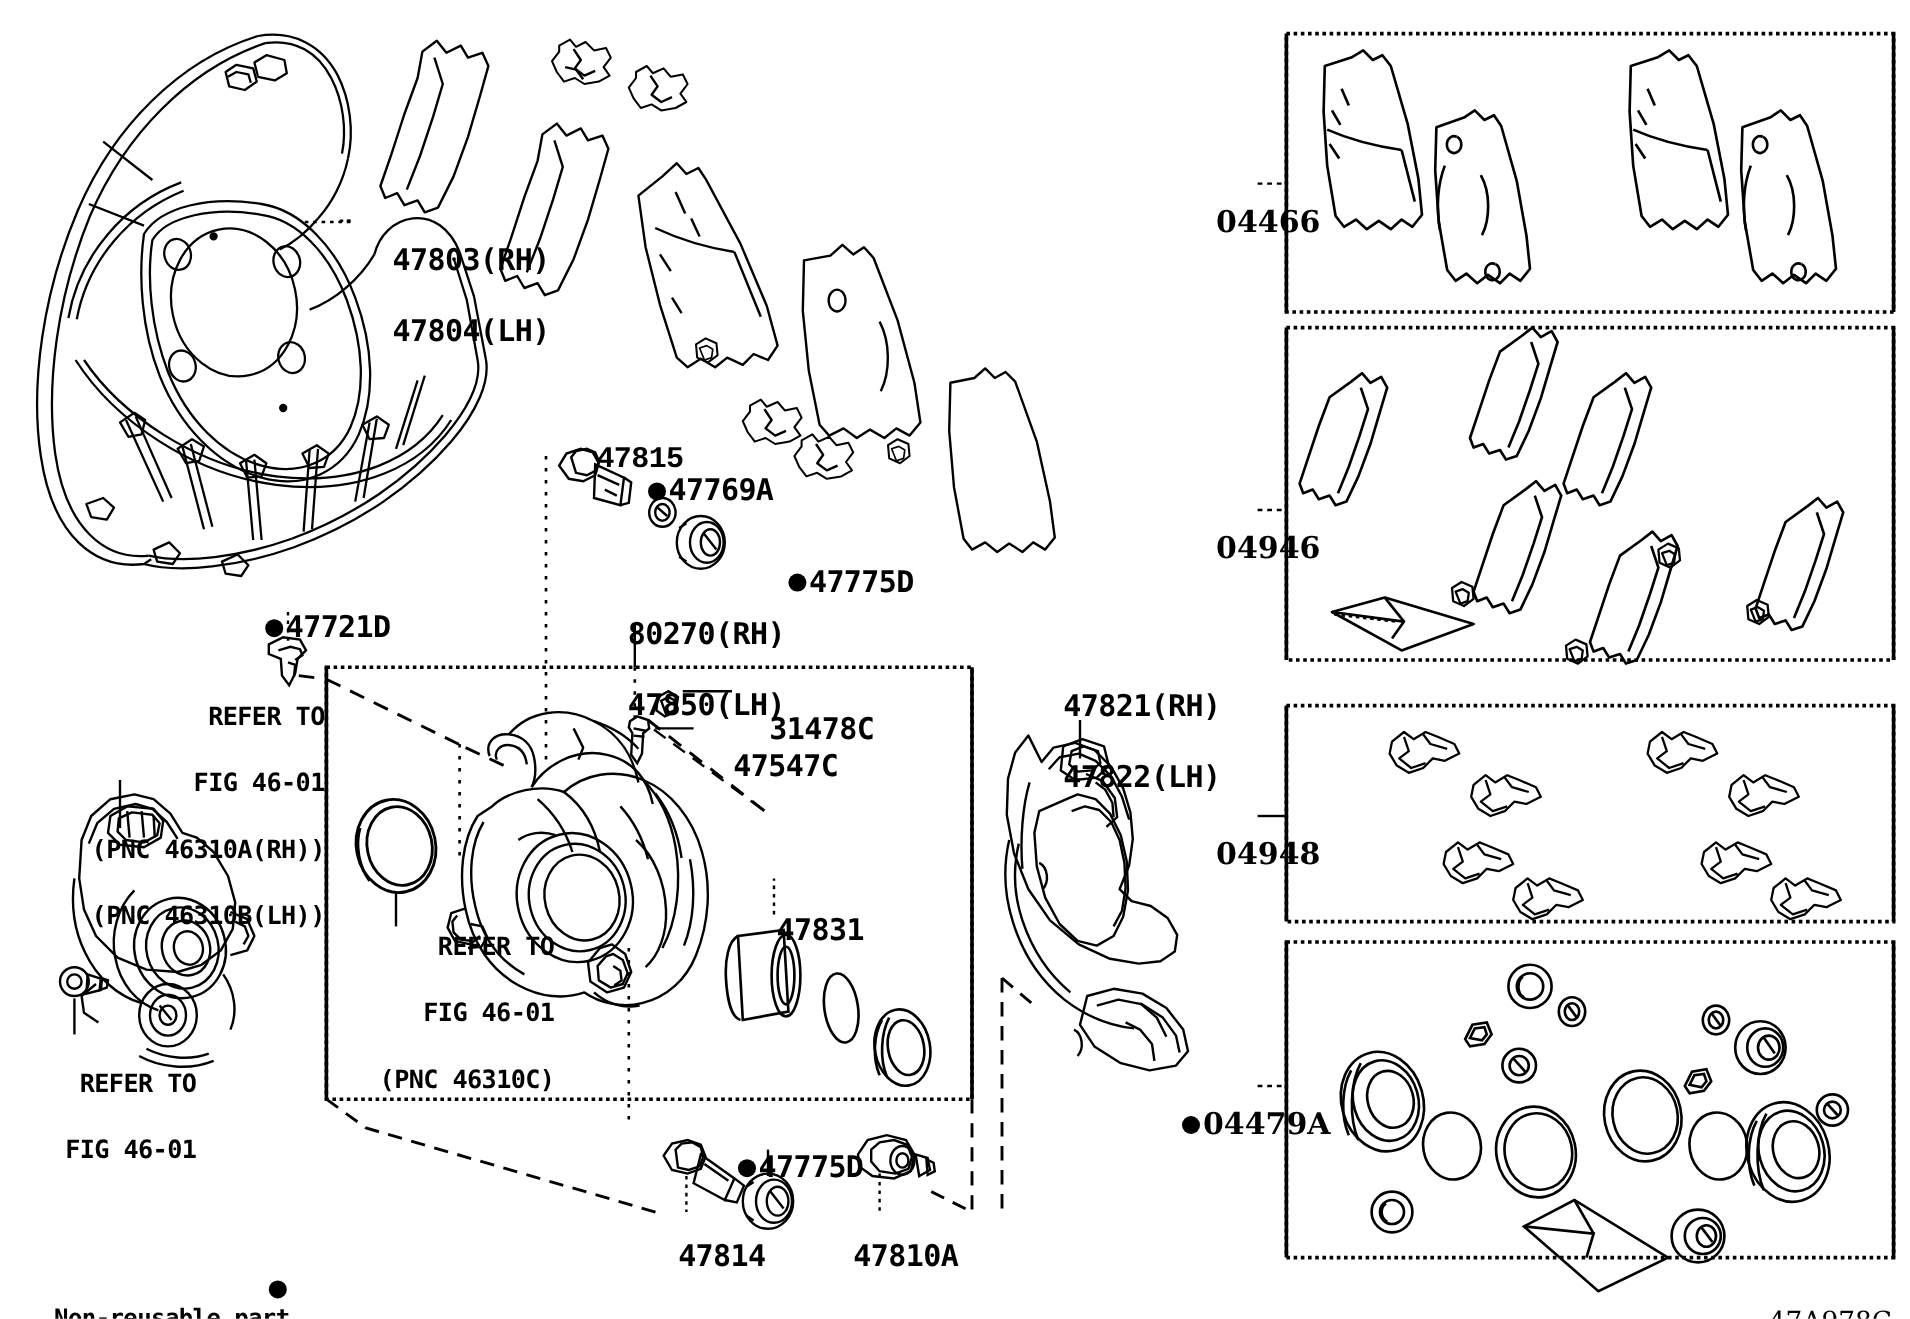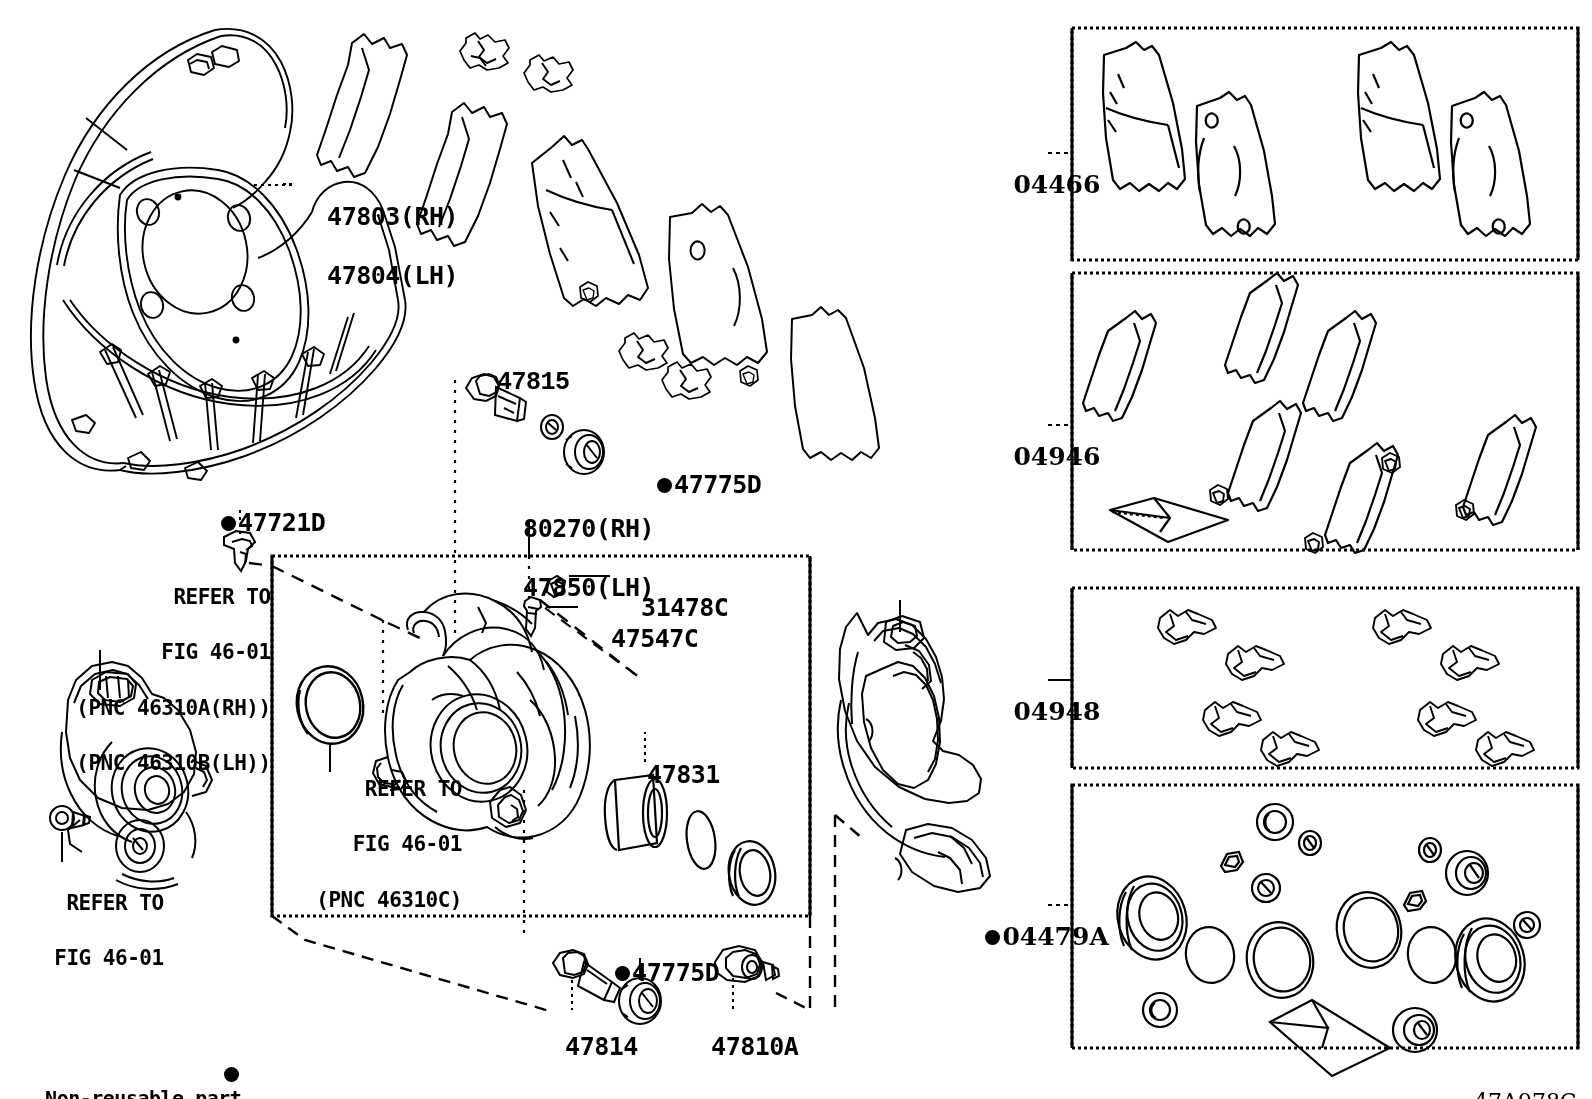--- a/index.html
+++ b/index.html
@@ -666,20 +666,23 @@
 </div>
 
 <div class="lbl pn" style="left:192px;top:478px;">
   <span class="dot"></span><span>47721D</span>
 </div>
 
 <div class="lbl pn" style="left:468px;top:338px;font-family:Liberation Mono, monospace;">
   <span>47815</span>
 </div>
 
+<div class="lbl pn" style="left:511px;top:364px;">
+  <span class="dot"></span><span>47769A</span>
+</div>
 
 <div class="lbl pn" style="left:628px;top:440px;">
   <span class="dot"></span><span>47775D</span>
 </div>
 
 <div class="lbl pn" style="left:494px;top:484px;">
   <span>80270(RH)</span><br>
   <span>47850(LH)</span>
 </div>
 
@@ -688,20 +691,24 @@
 </div>
 
 <div class="lbl pn" style="left:582px;top:594px;">
   <span>47547C</span>
 </div>
 
 <div class="lbl pn" style="left:618px;top:730px;">
   <span>47831</span>
 </div>
 
+<div class="lbl pn" style="left:857px;top:544px;">
+  <span>47821(RH)</span><br>
+  <span>47822(LH)</span>
+</div>
 
 <div class="lbl pn" style="left:586px;top:928px;">
   <span class="dot"></span><span>47775D</span>
 </div>
 
 <div class="lbl pn" style="left:536px;top:1002px;">
   <span>47814</span>
 </div>
 
 <div class="lbl pn" style="left:682px;top:1002px;">

